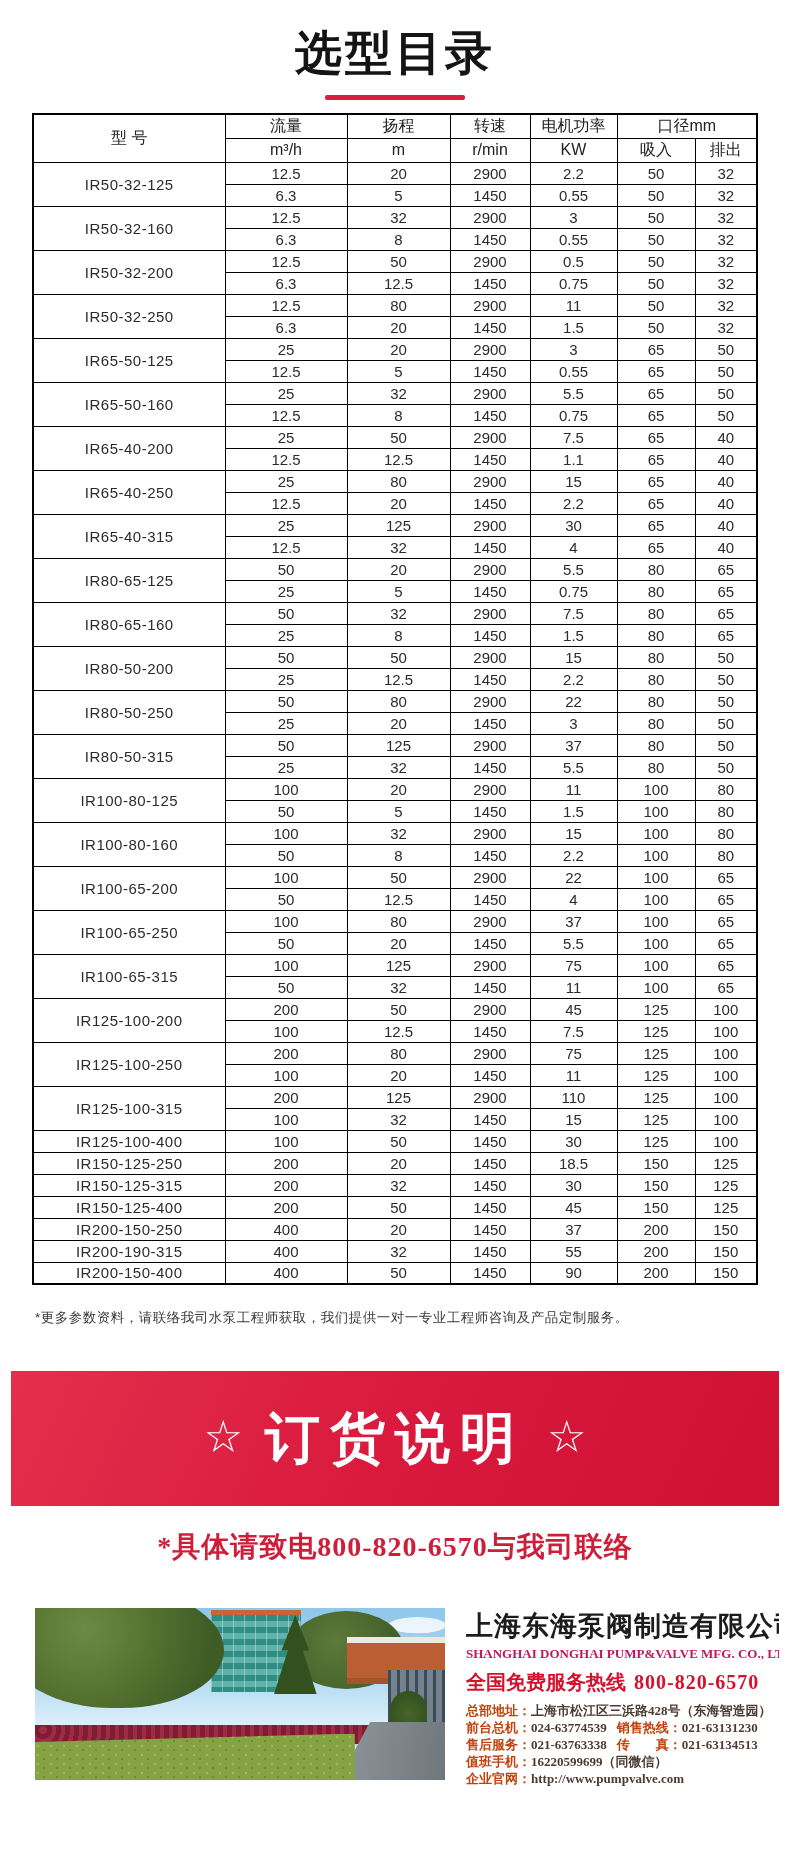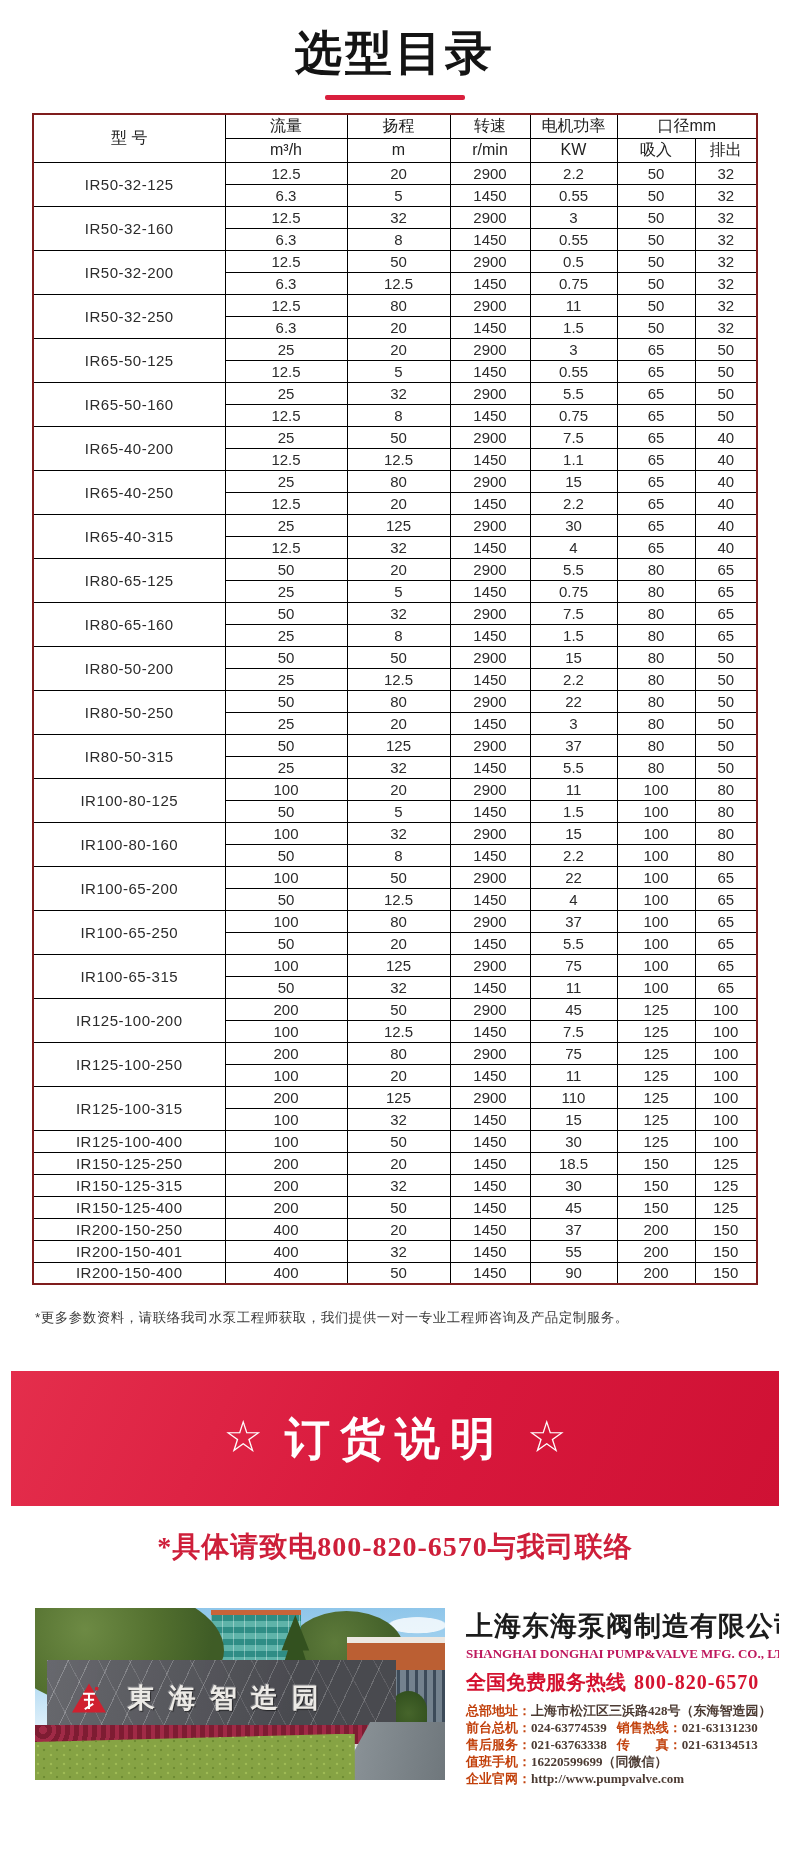--- a/index.html
+++ b/index.html
@@ -4,33 +4,33 @@
 <style>
   * { box-sizing: border-box; margin: 0; padding: 0; }
   body { background: #ffffff; font-family: "Liberation Sans", "DejaVu Sans", sans-serif; }
   .page { width: 768px; height: 1873px; margin: 0 auto; background: #fff; position: relative; overflow: hidden; }
 
   
   .page-title { text-align: center; padding-top: 22px; font-size: 47px; font-weight: bold; color: #141414; letter-spacing: 3px; font-family: "Liberation Sans", "DejaVu Sans", sans-serif; }
   .title-underline { width: 140px; height: 5px; margin: 10px auto 0 auto; background: #d91f3d; border-radius: 2px; }
 
   
-  table.pump { border-collapse: collapse; table-layout: fixed; width: 724px; margin: 13px auto 0 auto; border: 2px solid #7f1d1d; }
+  table.pump { border-collapse: collapse; table-layout: fixed; width: 724px; margin: 13px auto 0 auto; border: 2px solid #000000; }
   table.pump th, table.pump td { border: 1px solid #000; text-align: center; vertical-align: middle; color: #2b2b2b; overflow: hidden; white-space: nowrap; }
   table.pump thead th { height: 24px; font-size: 16px; font-weight: normal; color: #222; }
   table.pump td { height: 22px; font-size: 15px; }
   table.pump td.model-cell { font-size: 15px; letter-spacing: 0.5px; }
 
   
   .footnote { margin: 24px 0 0 24px; font-size: 13.5px; color: #3a3a3a; letter-spacing: 0.5px; }
 
   
   .order-banner { margin-top: 44px; height: 135px; width: 100%; background: linear-gradient(115deg, #e42e4c 0%, #d8183c 55%, #cf1134 100%); display: flex; align-items: center; justify-content: center; gap: 22px; }
   .order-banner .star { color: #fff; font-size: 44px; line-height: 1; transform: translateY(-2px); }
-  .order-banner .banner-title { color: #fff; font-size: 45px; font-weight: bold; letter-spacing: 10px; font-family: "Liberation Sans", "DejaVu Sans", sans-serif; }
+  .order-banner .banner-title { color: #fff; font-size: 55px; font-weight: bold; letter-spacing: 10px; font-family: "Liberation Sans", "DejaVu Sans", sans-serif; }
 
   
   .order-note { text-align: center; color: #ce1f3a; font-weight: bold; font-family: "Liberation Serif", "DejaVu Serif", serif; font-size: 28px; letter-spacing: 1px; }
   .order-note.first { margin-top: 48px; }
   .order-note.second { margin-top: 22px; }
 
   
   .footer { display: flex; margin: 42px 10px 0 24px; }
   .campus-photo { width: 410px; height: 172px; position: relative; overflow: hidden; flex: none; background: #bcd9ee; }
   .company-info { margin-left: 21px; width: 325px; flex: none; }
@@ -542,21 +542,21 @@
         <tr>
           <td class="model-cell" rowspan="1">IR200-150-250</td>
           <td>400</td>
           <td>20</td>
           <td>1450</td>
           <td>37</td>
           <td>200</td>
           <td>150</td>
         </tr>
         <tr>
-          <td class="model-cell" rowspan="1">IR200-150-401</td>
+          <td class="model-cell" rowspan="1">IR200-190-315</td>
           <td>400</td>
           <td>32</td>
           <td>1450</td>
           <td>55</td>
           <td>200</td>
           <td>150</td>
         </tr>
         <tr>
           <td class="model-cell" rowspan="1">IR200-150-400</td>
           <td>400</td>
@@ -584,28 +584,20 @@
     <div class="campus-photo">
       <div class="ph sky"></div>
       <div class="ph clouds"></div>
       <div class="ph tree-right"></div>
       <div class="ph glass-building"></div>
       <div class="ph tree-left"></div>
       <div class="ph pine-tree"></div>
       <div class="ph orange-building"></div>
       <div class="ph gate"></div>
       <div class="ph palm"></div>
-      <div class="ph wall">
-        <svg class="wall-logo" viewBox="0 0 40 34">
-          <path d="M20 0 L40 34 L0 34 Z" fill="#d0202f"></path>
-          <path d="M13 12 L27 12 M20 12 L20 30 M14 19 L26 19 M15 30 L25 24" stroke="#ffffff" stroke-width="2.4" fill="none"></path>
-          <circle cx="29" cy="6" r="2.2" fill="#d0202f"></circle>
-        </svg>
-        <span class="wall-sign">東海智造园</span>
-      </div>
       <div class="ph bushes"></div>
       <div class="ph road"></div>
       <div class="ph lawn"></div>
     </div>
 
     <div class="company-info">
       <div class="company-name">上海东海泵阀制造有限公司</div>
       <div class="company-name-en">SHANGHAI DONGHAI PUMP&amp;VALVE MFG. CO., LTD.</div>
       <div class="hotline">
         <span>全国免费服务热线</span><span class="hotline-number">800-820-6570</span>

